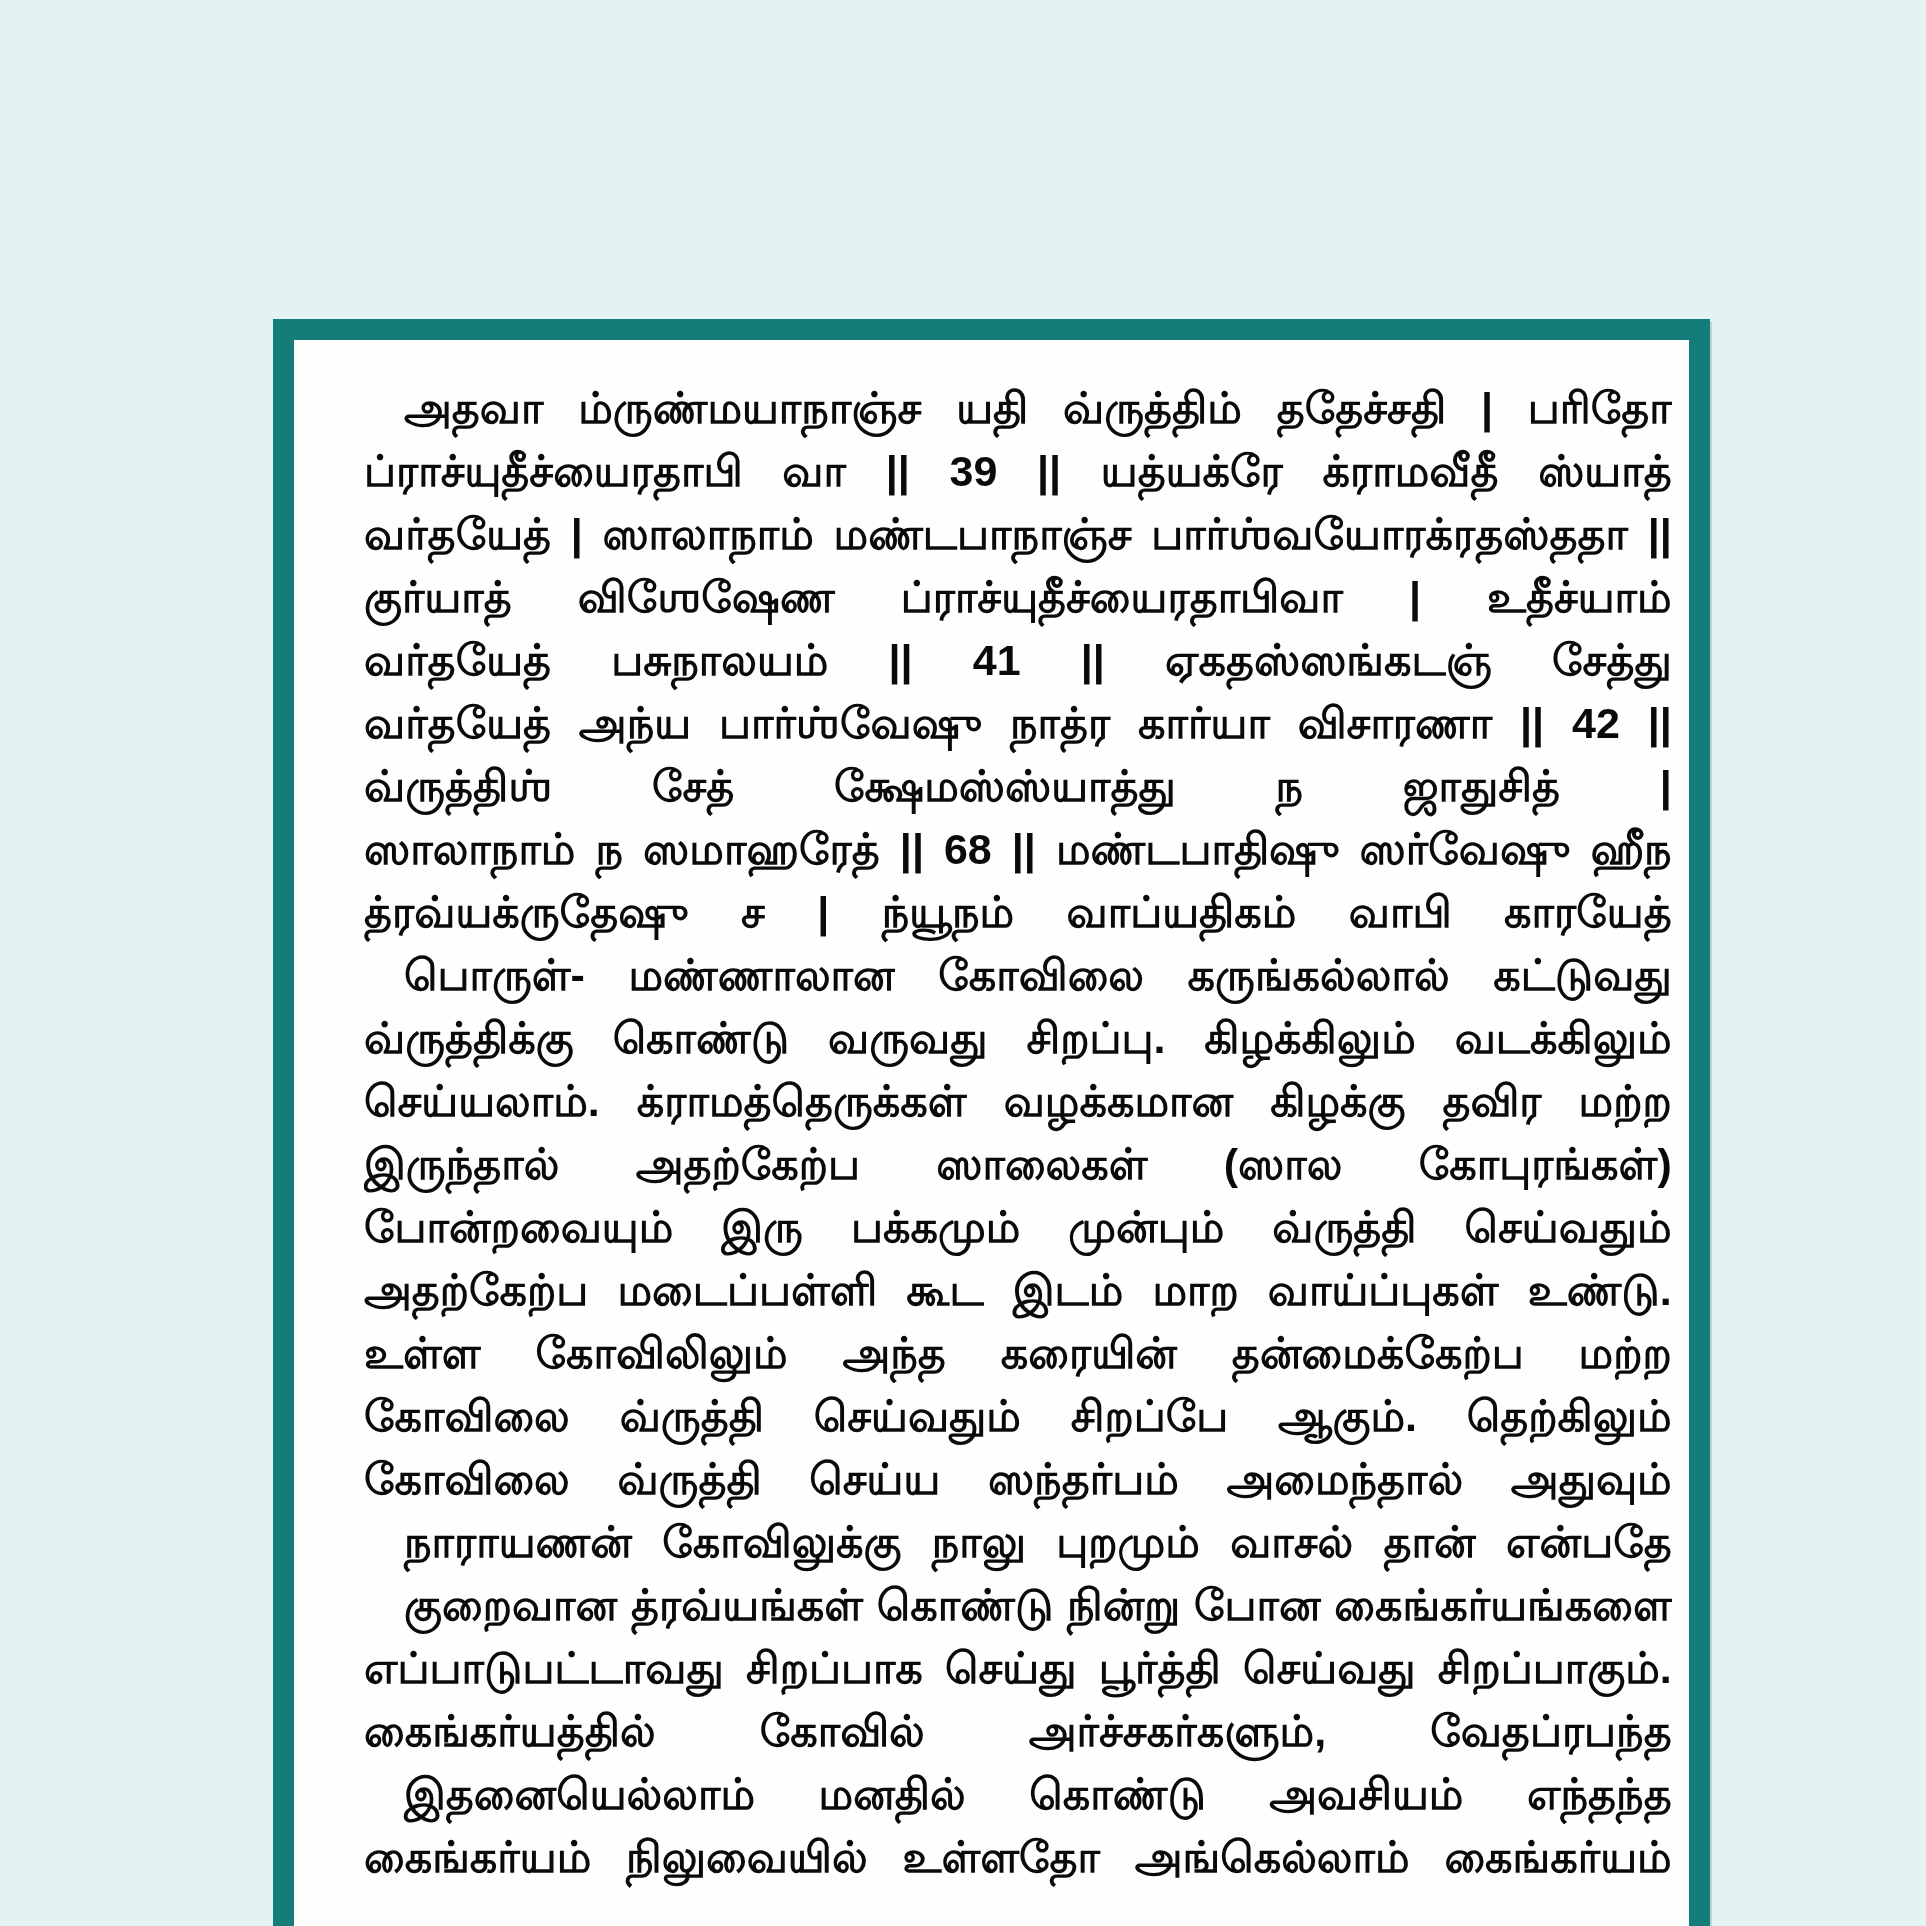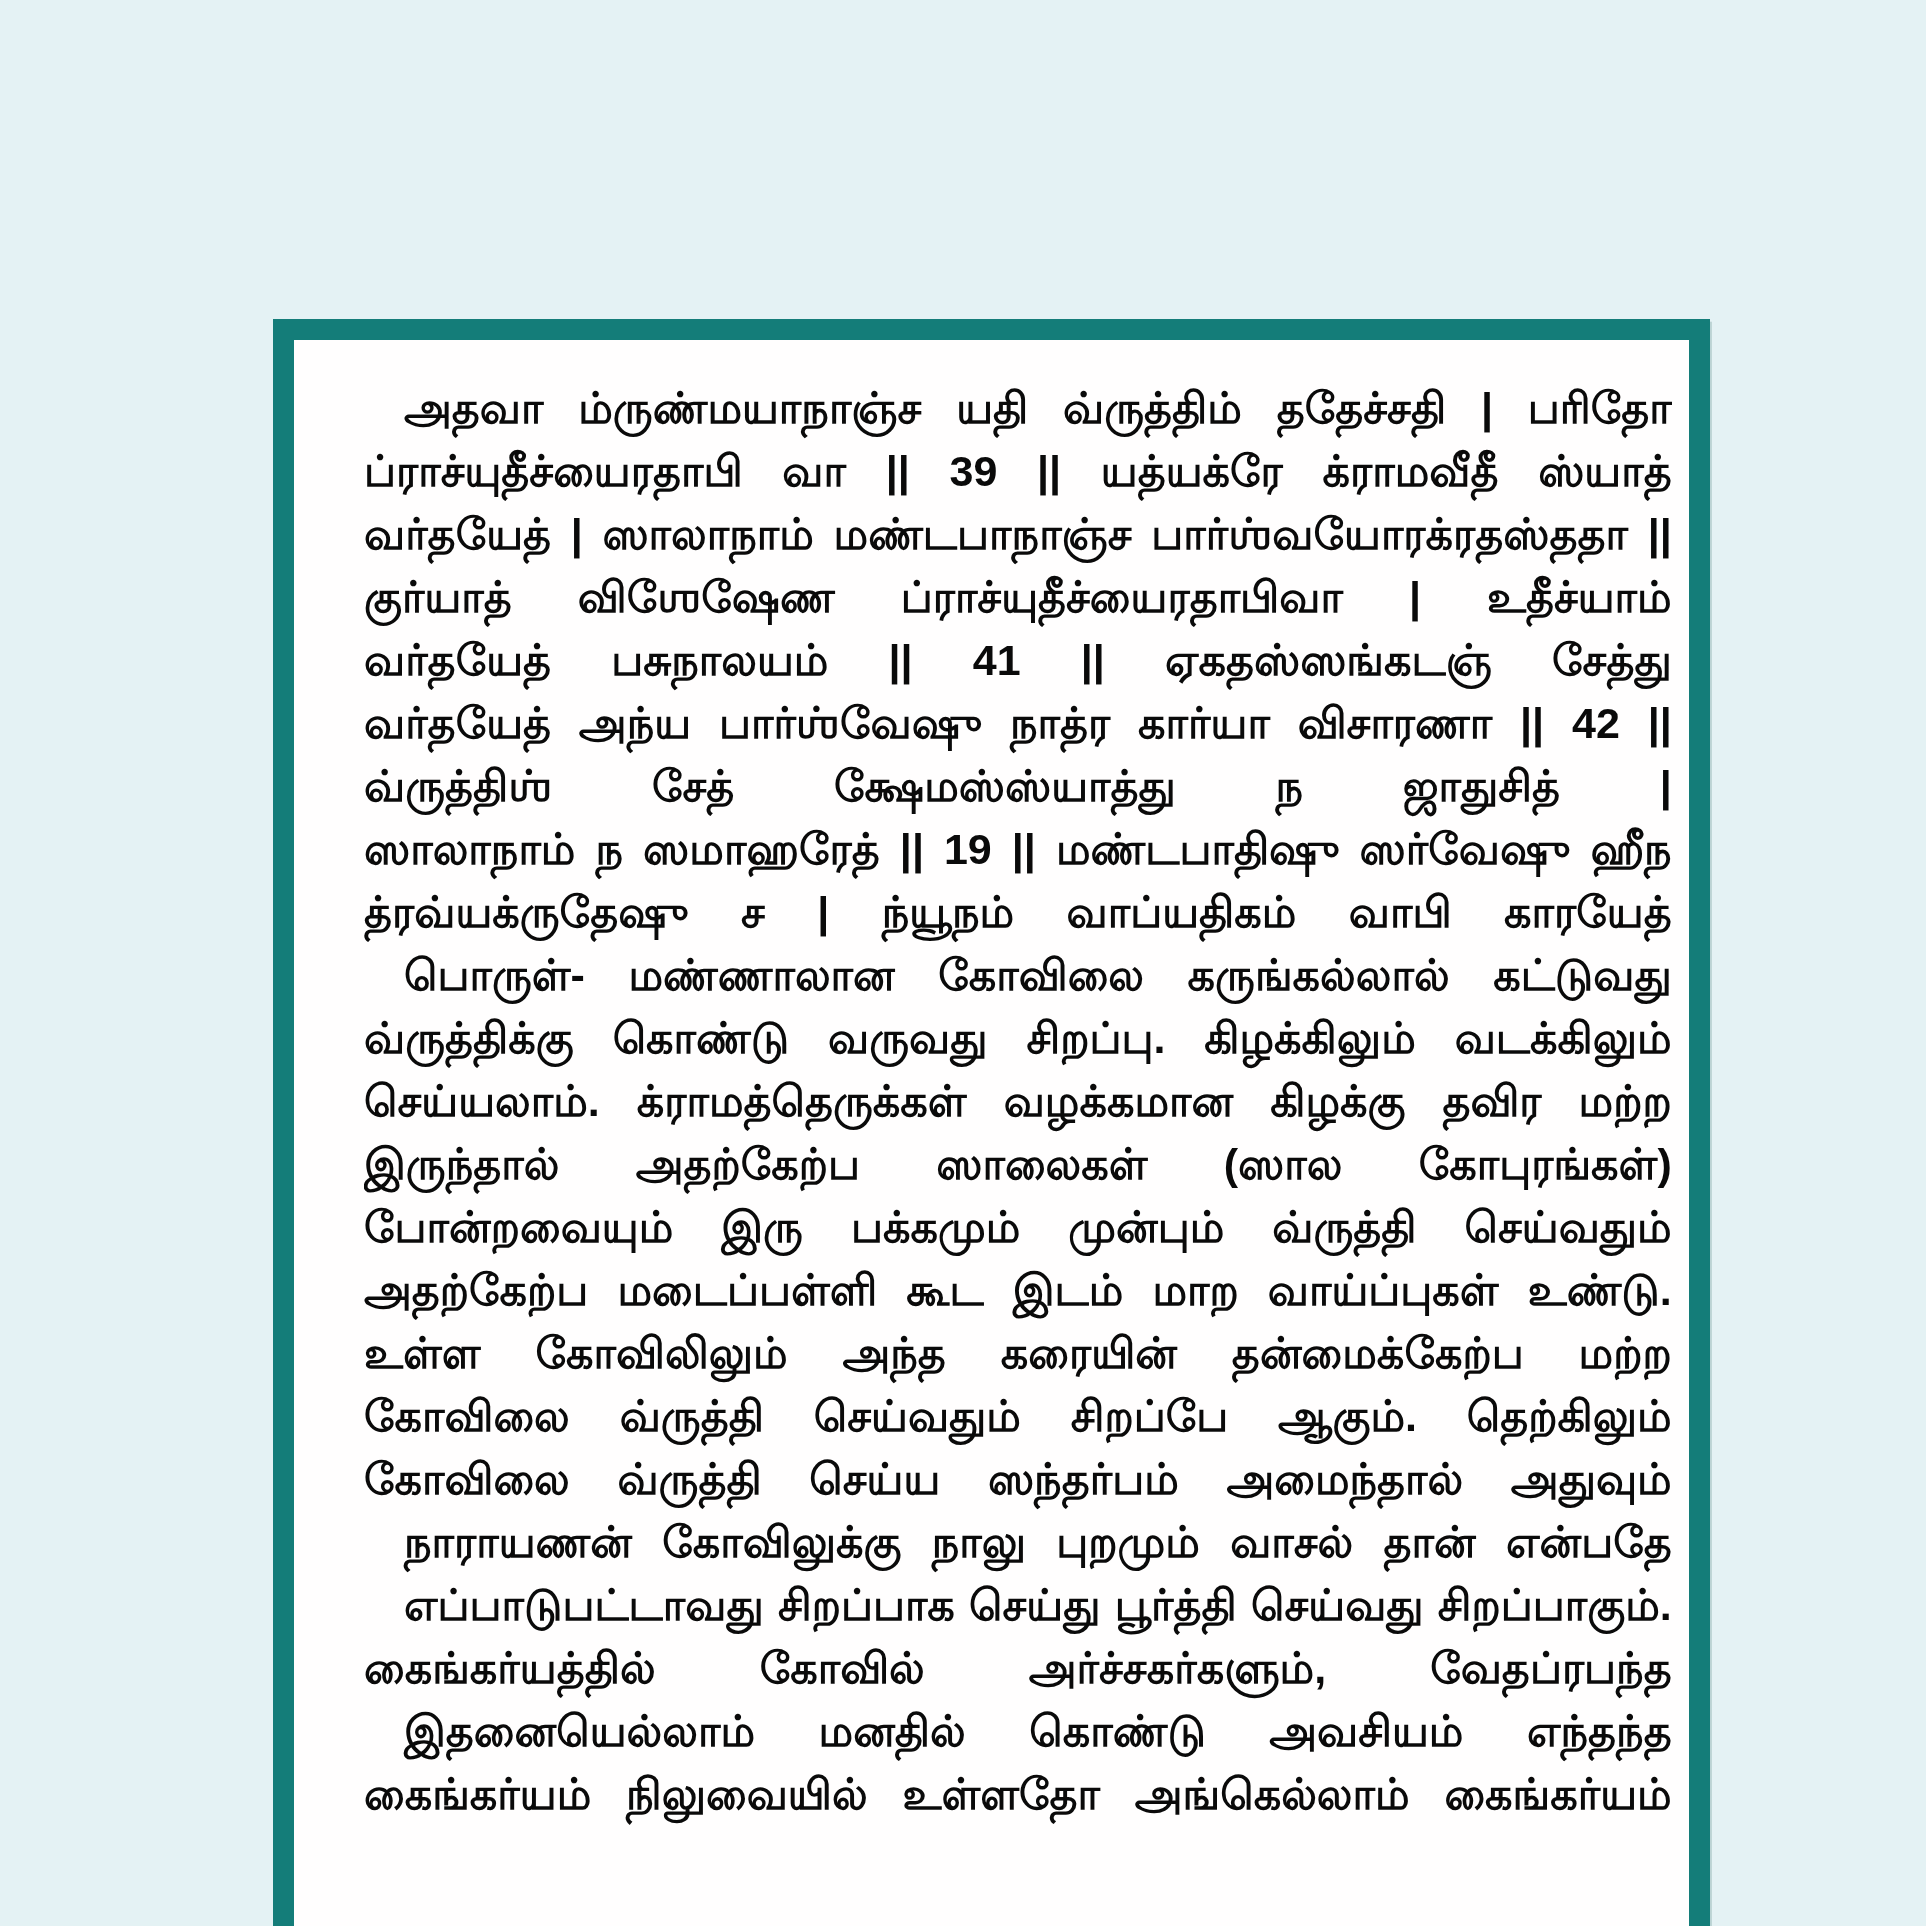--- a/index.html
+++ b/index.html
@@ -45,41 +45,42 @@
     <div class="content">
 
       <div class="para jall indent">
           <div>அதவா ம்ருண்மயாநாஞ்ச யதி வ்ருத்திம் ததேச்சதி | பரிதோ வர்தயேதேவம்</div>
           <div>ப்ராச்யுதீச்யைரதாபி வா || 39 || யத்யக்ரே க்ராமவீதீ ஸ்யாத் திஸ்ருஷு ஆஶாஸு</div>
           <div>வர்தயேத் | ஸாலாநாம் மண்டபாநாஞ்ச பார்ஶ்வயோரக்ரதஸ்ததா || 40 || வ்ருத்திம்</div>
           <div>குர்யாத் விஶேஷேண ப்ராச்யுதீச்யைரதாபிவா | உதீச்யாம் அக்ரதஶ்சைவ</div>
           <div>வர்தயேத் பசுநாலயம் || 41 || ஏகதஸ்ஸங்கடஞ் சேத்து நதீஸாகரபர்வதை: |</div>
           <div>வர்தயேத் அந்ய பார்ஶ்வேஷு நாத்ர கார்யா விசாரணா || 42 || தக்ஷிணாபர</div>
           <div>வ்ருத்திஶ் சேத் க்ஷேமஸ்ஸ்யாத்து ந ஜாதுசித் | ப்ராகாரமண்டபாதீநாம்</div>
-          <div>ஸாலாநாம் ந ஸமாஹரேத் || 19 || மண்டபாதிஷு ஸர்வேஷு ஹீந</div>
+          <div>ஸாலாநாம் ந ஸமாஹரேத் || 68 || மண்டபாதிஷு ஸர்வேஷு ஹீந</div>
           <div>த்ரவ்யக்ருதேஷு ச | ந்யூநம் வாப்யதிகம் வாபி காரயேத் தேஶிகோத்தம: || 44 ||</div>
         </div>
 
       <div class="para jbutlast indent">
           <div>பொருள்- மண்ணாலான கோவிலை கருங்கல்லால் கட்டுவது போன்ற</div>
           <div>வ்ருத்திக்கு கொண்டு வருவது சிறப்பு. கிழக்கிலும் வடக்கிலும் வ்ருத்தி</div>
           <div>செய்யலாம். க்ராமத்தெருக்கள் வழக்கமான கிழக்கு தவிர மற்ற வீதிகளில்</div>
           <div>இருந்தால் அதற்கேற்ப ஸாலைகள் (ஸால கோபுரங்கள்) மண்டபங்கள்</div>
           <div>போன்றவையும் இரு பக்கமும் முன்பும் வ்ருத்தி செய்வதும் சிறப்பாகும்.</div>
           <div>அதற்கேற்ப மடைப்பள்ளி கூட இடம் மாற வாய்ப்புகள் உண்டு. நதீதீரத்தின்கண்</div>
           <div>உள்ள கோவிலிலும் அந்த கரையின் தன்மைக்கேற்ப மற்ற திசைகளில்</div>
           <div>கோவிலை வ்ருத்தி செய்வதும் சிறப்பே ஆகும். தெற்கிலும் மேற்கிலும் கூட</div>
           <div>கோவிலை வ்ருத்தி செய்ய ஸந்தர்பம் அமைந்தால் அதுவும் சிறப்பாகும்.</div>
         </div>
 
       <div class="para indent">
           <div>நாராயணன் கோவிலுக்கு நாலு புறமும் வாசல் தான் என்பதே தமிழன் மூதுரை.</div>
         </div>
 
       <div class="para jbutlast indent">
+          <div>குறைவான த்ரவ்யங்கள் கொண்டு நின்று போன கைங்கர்யங்களை</div>
           <div>எப்பாடுபட்டாவது சிறப்பாக செய்து பூர்த்தி செய்வது சிறப்பாகும். அத்தகைய</div>
           <div>கைங்கர்யத்தில் கோவில் அர்ச்சகர்களும், வேதப்ரபந்த அத்யாபகர்களும்</div>
         </div>
 
       <div class="para jall indent">
           <div>இதனையெல்லாம் மனதில் கொண்டு அவசியம் எந்தந்த கோவிலில் எல்லாம்</div>
           <div>கைங்கர்யம் நிலுவையில் உள்ளதோ அங்கெல்லாம் கைங்கர்யம் நிர்வஹிக்க</div>
         </div>
 
     </div>

